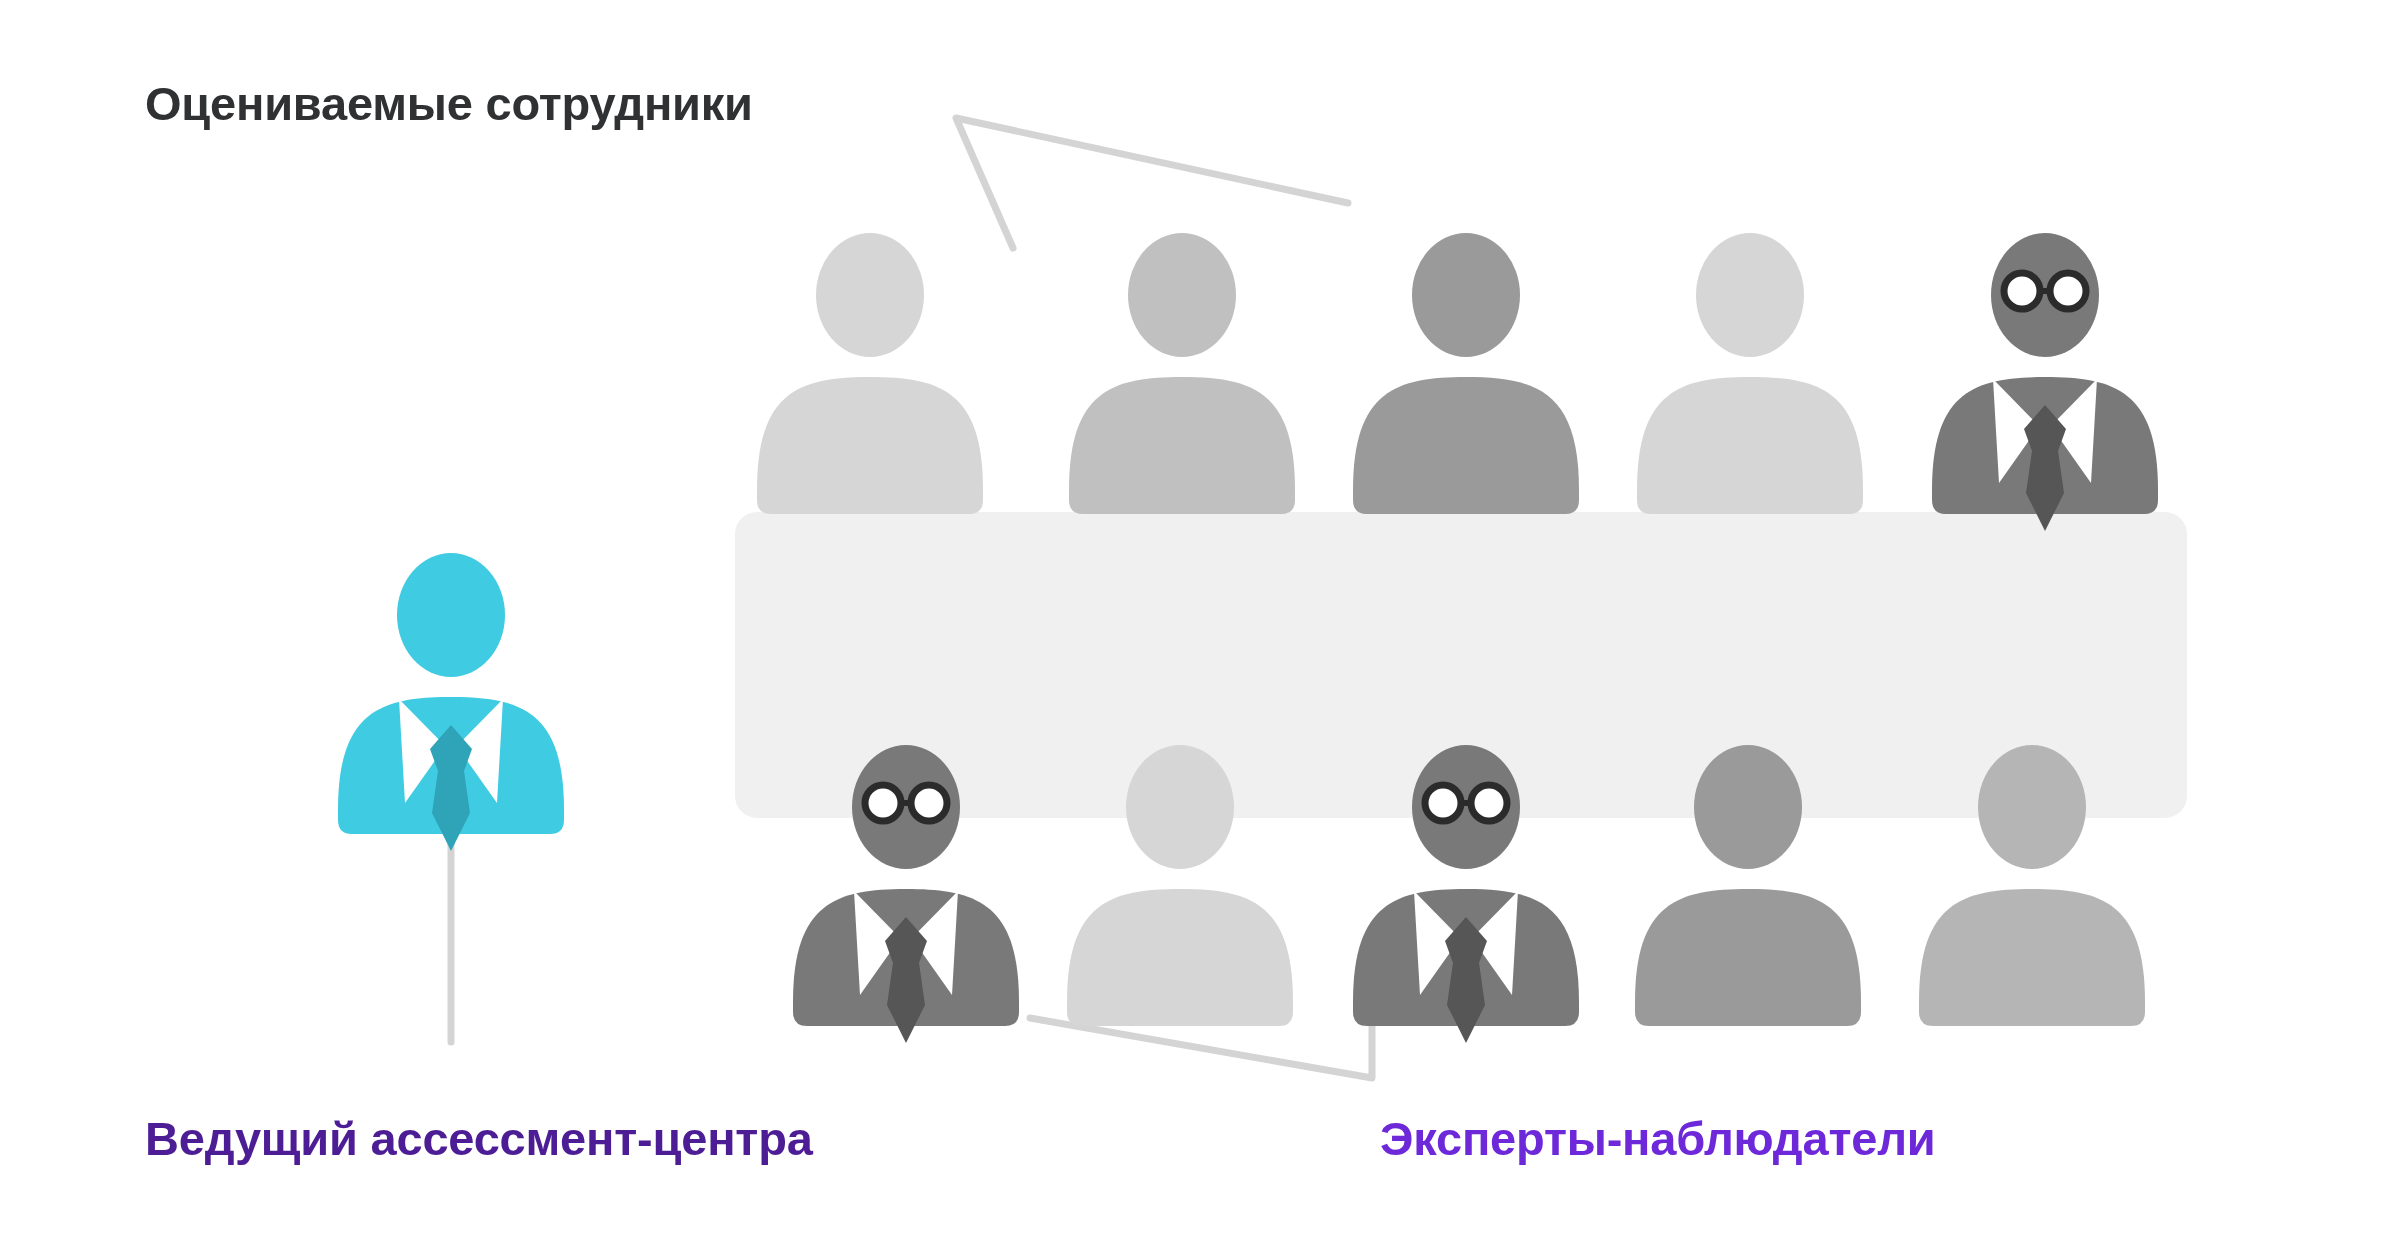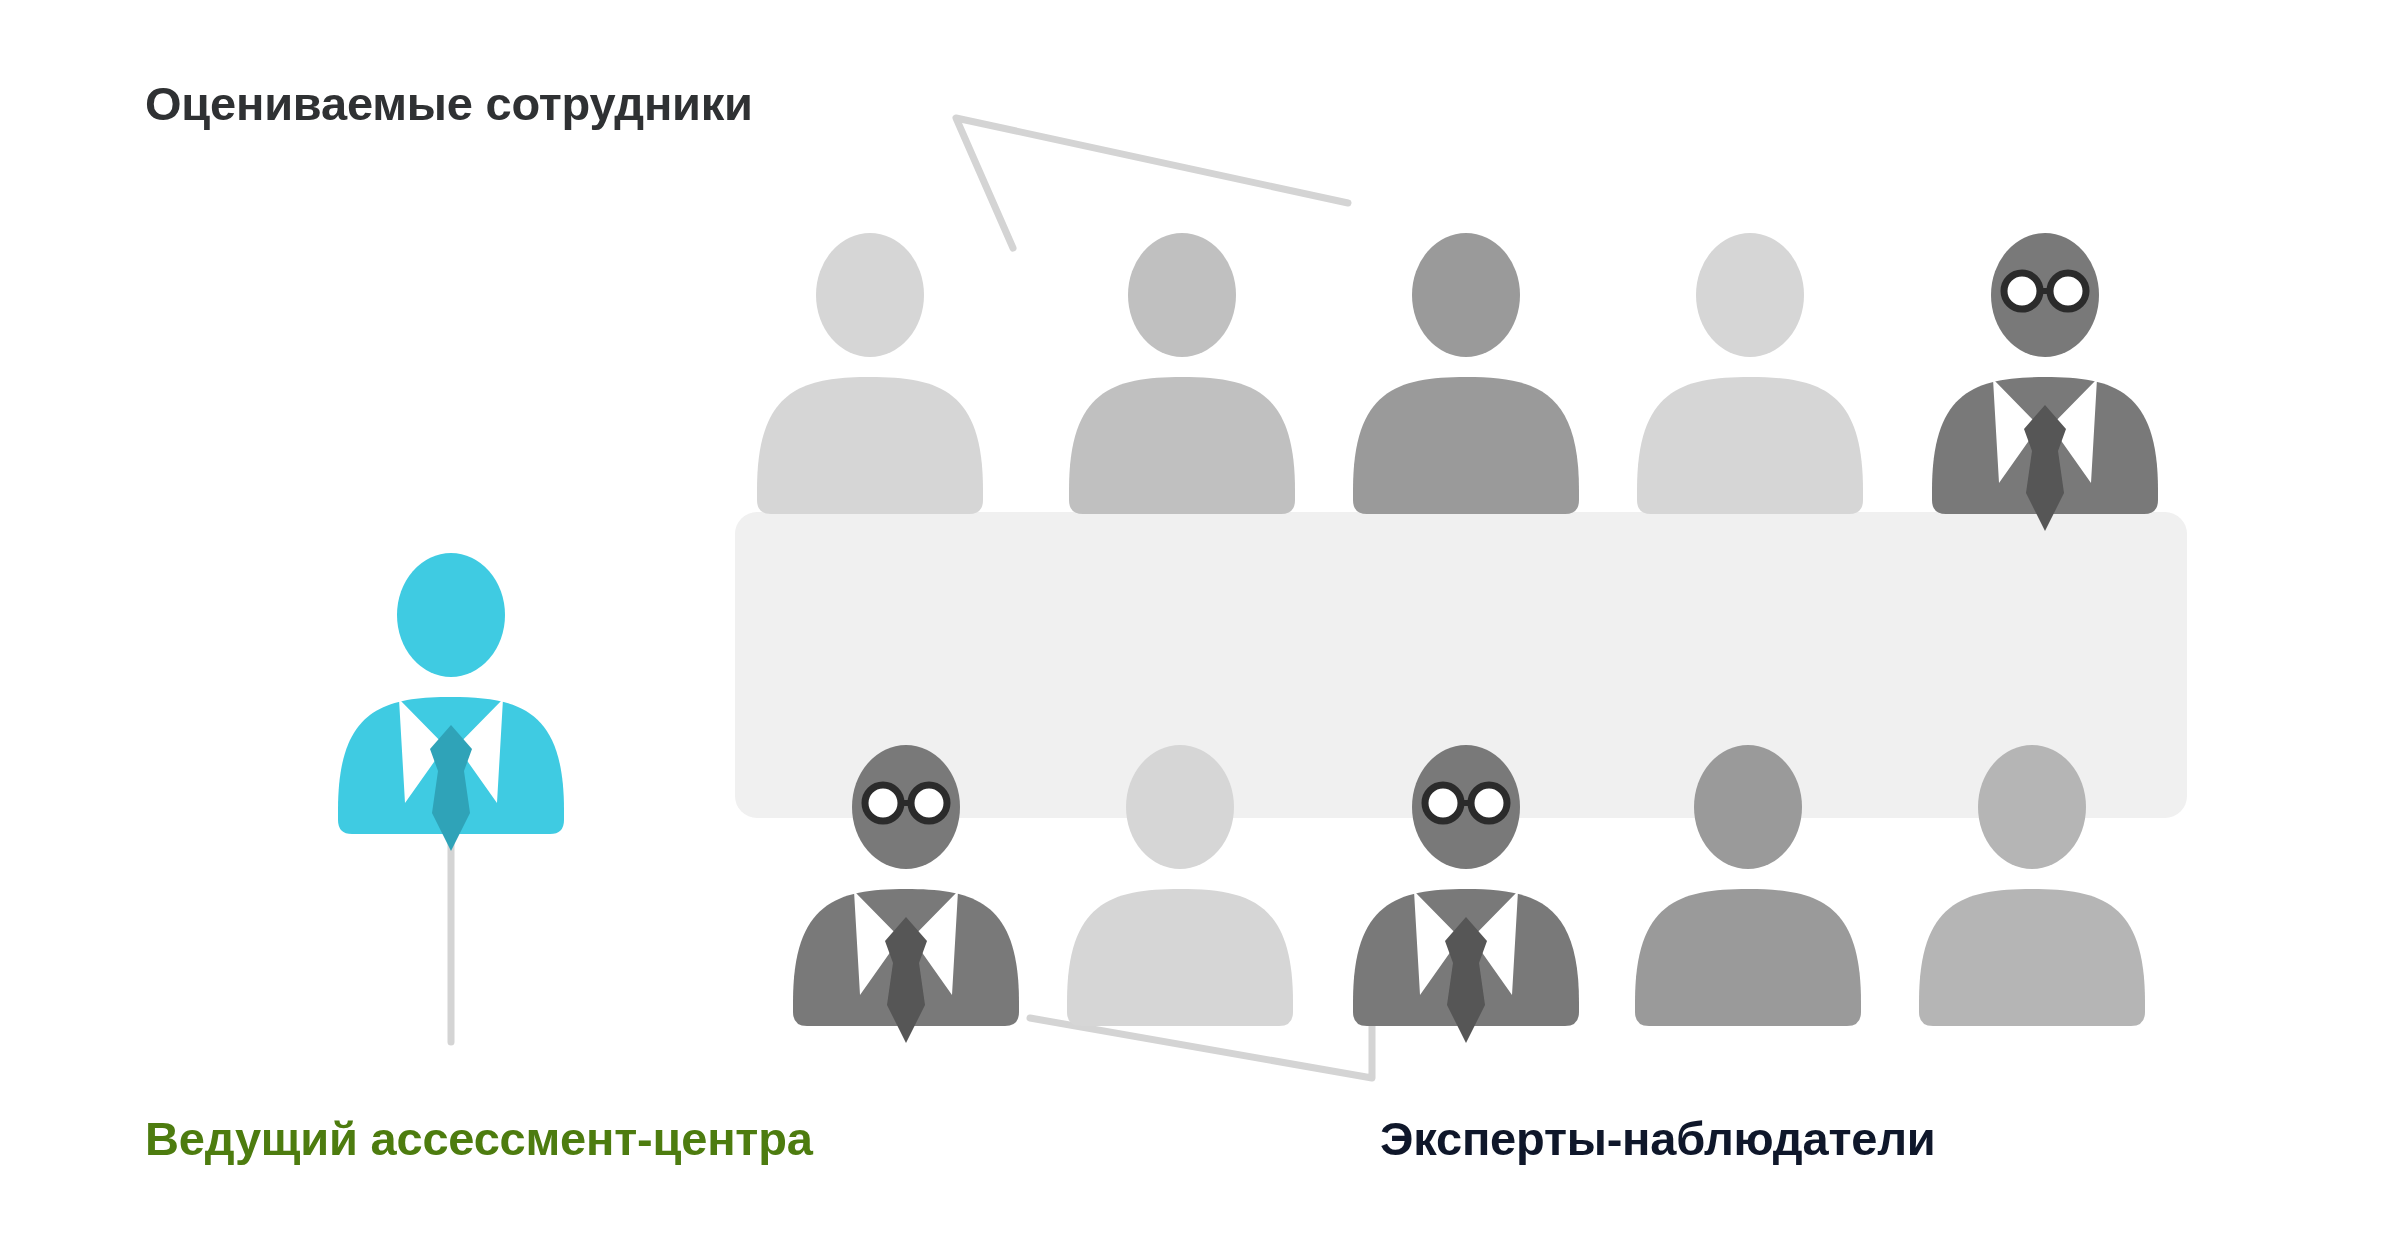--- a/index.html
+++ b/index.html
@@ -131,17 +131,17 @@
       <g>
         <path d="M 338 820 Q 338 834 352 834 L 550 834 Q 564 834 564 820 L 564 810 C 564 711 521 697 451 697 C 381 697 338 711 338 810 Z" fill="#3fcbe2"></path>
         <path d="M 399 699 L 451 752.12 L 503 699 L 497 803 L 467 760.6 L 435 760.6 L 405 803 Z" fill="#ffffff"></path>
         <path d="M 451 725 L 472 749 L 464 771 L 470 813 L 451 851 L 432 813 L 438 771 L 430 749 Z" fill="#2fa3b8"></path>
         <ellipse cx="451" cy="615" rx="54" ry="62" fill="#3fcbe2"></ellipse>
       </g>
     </svg>
 
   <div class="label" id="label-top" style="color: rgb(47, 49, 51);">Оцениваемые сотрудники</div>
 
-  <div class="label" id="label-leader" style="color: #4d7c0f;">Ведущий ассессмент-центра</div>
+  <div class="label" id="label-leader" style="color: #4c1d95;">Ведущий ассессмент-центра</div>
 
-  <div class="label" id="label-experts" style="color: #0f172a;">Эксперты-наблюдатели</div>
+  <div class="label" id="label-experts" style="color: #6d28d9;">Эксперты-наблюдатели</div>
 
 </div>
 
 </body></html>

